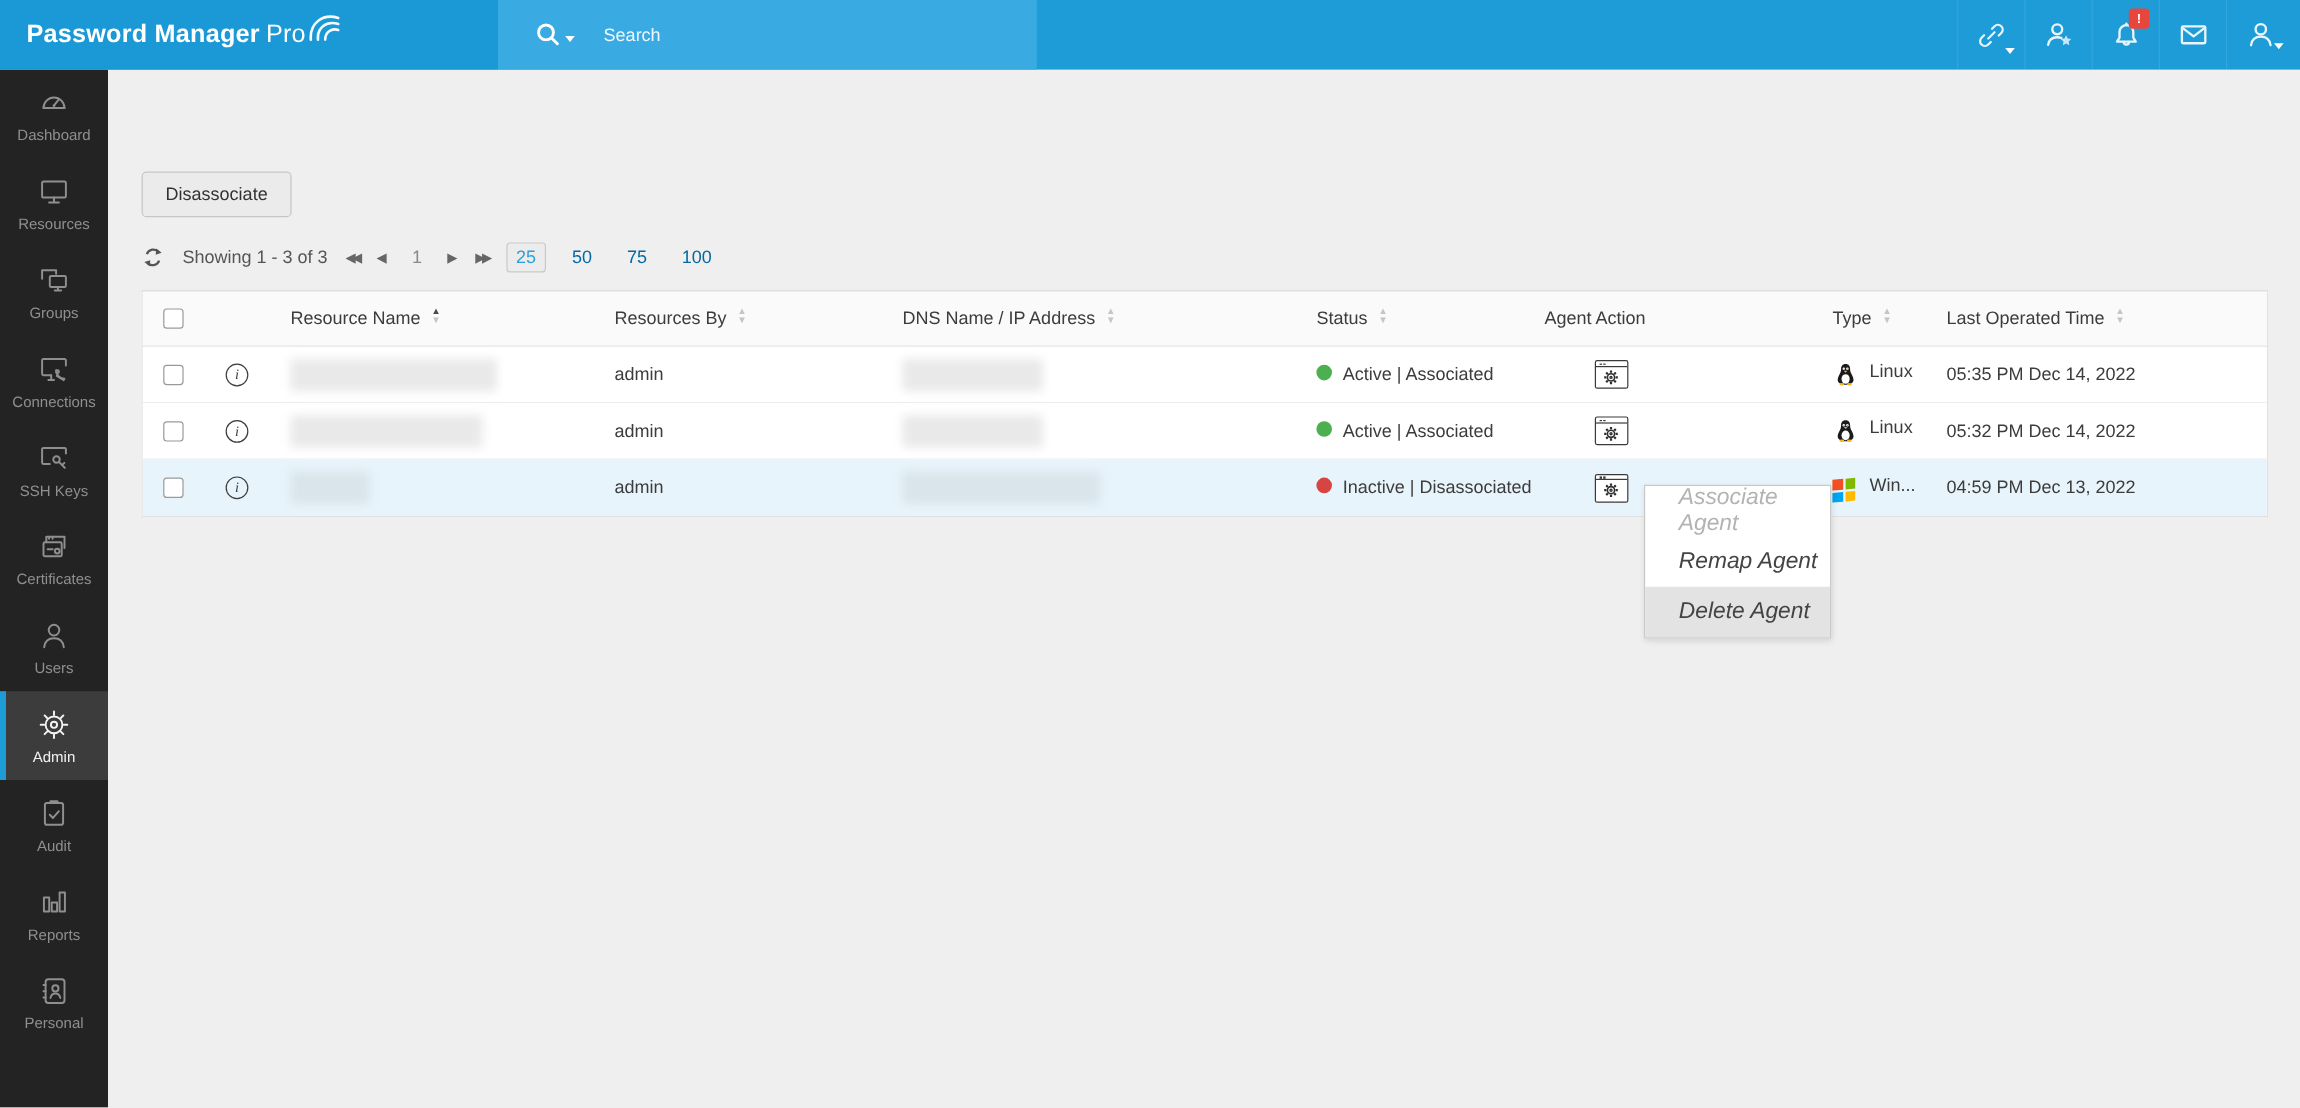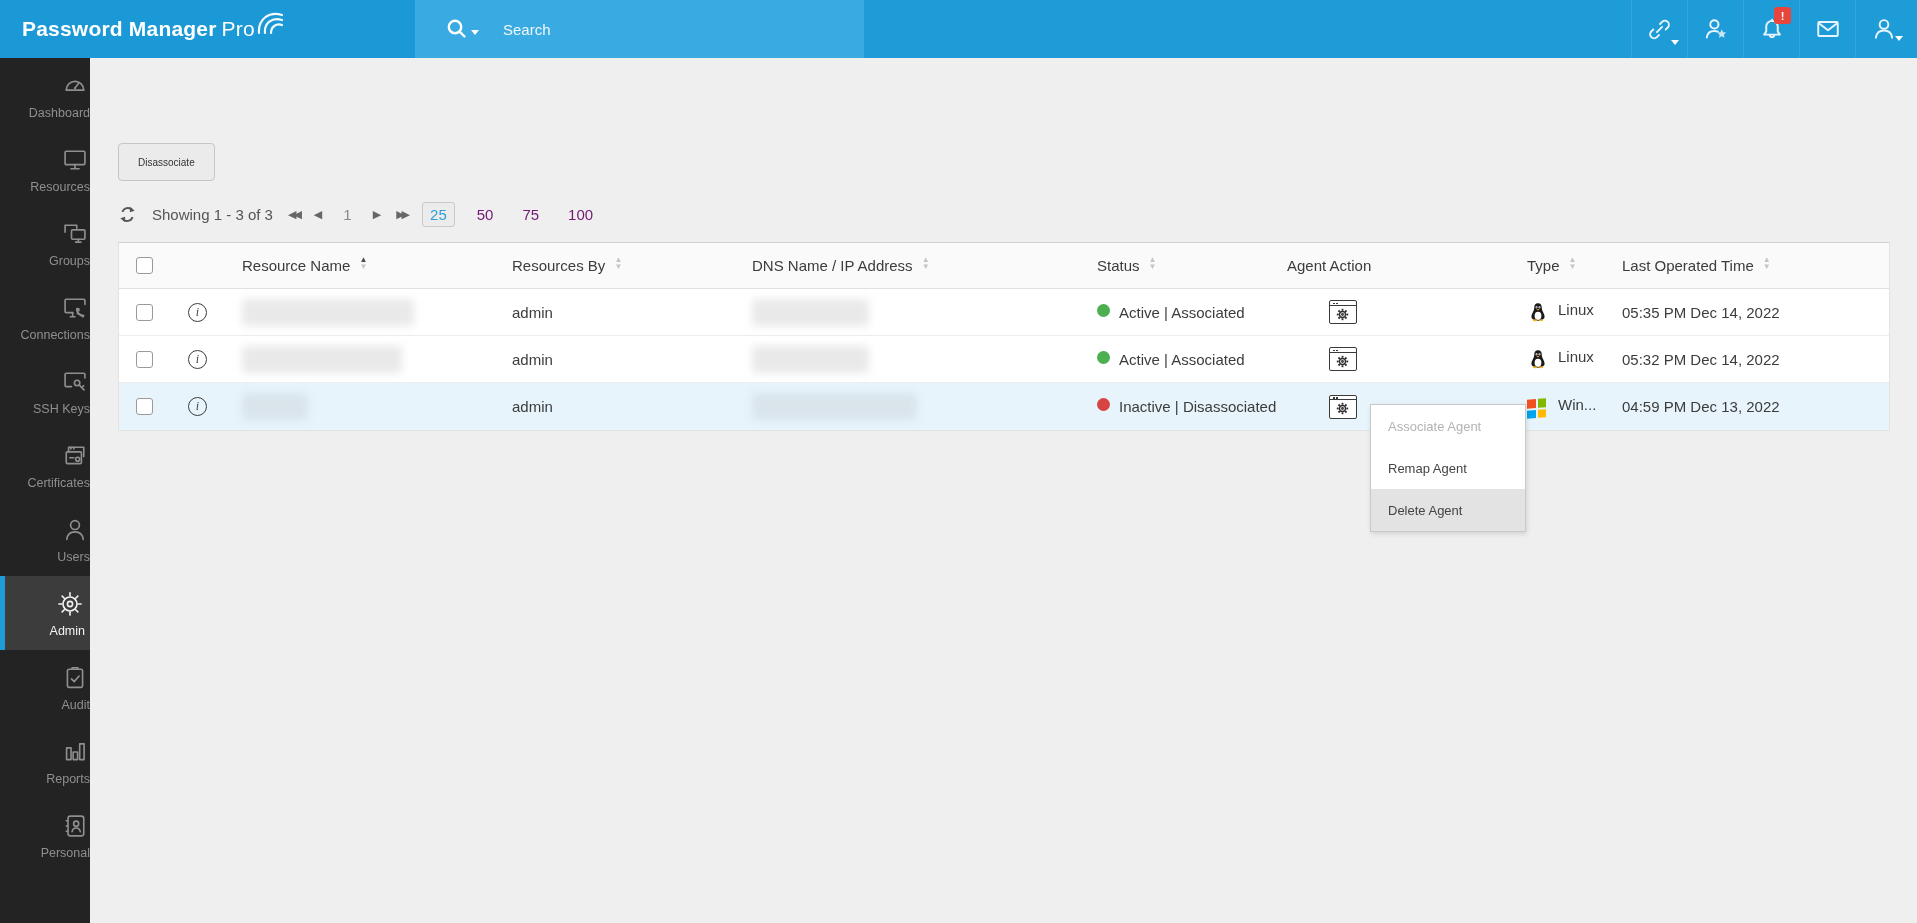--- a/index.html
+++ b/index.html
@@ -22,52 +22,52 @@
   .top-fill { flex:1; }
   .top-icons { display:flex; align-items:stretch; margin-right:6px; }
   .top-icon { width:56px; display:flex; align-items:center; justify-content:center; position:relative; border-left:1px solid rgba(255,255,255,.10); cursor:pointer; }
   .top-icon svg { stroke:#e9f5fd; fill:none; stroke-width:1.8; stroke-linecap:round; stroke-linejoin:round; }
   .caret { width:0; height:0; border-left:4px solid transparent; border-right:4px solid transparent; border-top:5px solid #fff; }
   .icon-caret { position:absolute; right:8px; bottom:17px; }
   .bell-badge { position:absolute; top:7px; right:8px; min-width:17px; height:17px; border-radius:3px; color:#fff; font-size:11px; font-weight:bold; display:flex; align-items:center; justify-content:center; }
 
   
   .sidebar { position:absolute; left:0; top:58px; width:90px; bottom:0; background:#232323; z-index:20; }
-  .side-item { height:74px; display:flex; flex-direction:column; align-items:flex-end; justify-content:center; gap:5px; color:#8f8f8f; cursor:pointer; }
+  .side-item { height:74px; display:flex; flex-direction:column; align-items:center; justify-content:center; gap:5px; color:#8f8f8f; cursor:pointer; }
   .side-item .sicon { width:30px; height:30px; display:flex; align-items:center; justify-content:center; }
   .sicon svg { width:28px; height:28px; }
   .sicon path,.sicon rect,.sicon circle,.sicon line { stroke:currentColor; fill:none; stroke-width:1.4; stroke-linecap:round; stroke-linejoin:round; }
   .sicon .fillme { fill:currentColor; stroke:none; }
   .side-label { font-size:12.5px; }
   .side-item.active { background:#3c3c3c; border-left:5px solid #1e9cd8; padding-right:5px; color:#f2f2f2; }
 
   
   .page-header { position:absolute; left:90px; top:58px; width:1827px; height:61px; background:#fdfdfd; border-bottom:1px solid #e3e3e3; display:flex; align-items:center; z-index:10; }
   .page-title { font-size:19px; color:#3a3a3a; margin-left:17px; }
   .bulb-btn { position:absolute; right:23px; top:14px; cursor:pointer; }
   .bulb-btn svg { stroke:#262626; fill:none; stroke-width:1.6; stroke-linecap:round; }
 
   
   .content { position:absolute; left:90px; top:119px; width:1827px; bottom:0; background:#efefef; }
-  .btn-disassociate { position:absolute; left:28px; top:24px; height:38px; padding:0 19px; background:#ebebeb; border:1px solid #c6c6c6; border-radius:4px; font-size:10px; color:#333; font-family:inherit; cursor:pointer; }
+  .btn-disassociate { position:absolute; left:28px; top:24px; height:38px; padding:0 19px; background:#ebebeb; border:1px solid #c6c6c6; border-radius:4px; font-size:15px; color:#333; font-family:inherit; cursor:pointer; }
   .controls-row { position:absolute; left:28px; right:27px; top:77px; height:36px; display:flex; align-items:center; justify-content:space-between; }
   .controls-left { display:flex; align-items:center; gap:12px; }
   .filter-select { width:224px; height:36px; background:#fff; border:1px solid #c6c6c6; border-radius:4px; display:flex; align-items:center; justify-content:space-between; padding:0 12px 0 13px; font-size:15px; color:#333; cursor:pointer; }
   .filter-select svg { stroke:#444; fill:none; stroke-width:1.7; stroke-linecap:round; }
   .icon-btn { width:46px; height:36px; background:#fff; border:1px solid #c6c6c6; border-radius:4px; display:flex; align-items:center; justify-content:center; cursor:pointer; }
   .icon-btn svg { stroke:#2b2b2b; fill:none; stroke-width:2; stroke-linecap:round; }
   .icon-btn .solid { fill:#2b2b2b; stroke:none; }
 
   .pagination { display:flex; align-items:center; gap:15px; font-size:15px; color:#555; }
   .pg-refresh { cursor:pointer; display:flex; }
   .pg-refresh svg path { stroke:#555; fill:none; stroke-width:2; }
   .pg-refresh svg polygon { fill:#555; }
   .pg-arrow { color:#666; font-size:11px; cursor:pointer; letter-spacing:-3px; user-select:none; }
   .pg-num { color:#838a90; padding:0 6px; cursor:pointer; }
-  .pg-size { color:#701a75; cursor:pointer; padding:3px 7px; }
+  .pg-size { color:#0369a1; cursor:pointer; padding:3px 7px; }
   .pg-size.selected { color:#2e9fd9; background:#ececec; border:1px solid #c9c9c9; border-radius:3px; }
 
   
   .table { position:absolute; left:28px; right:27px; top:123px; background:#fff; border:1px solid #e2e2e2; border-top:1px solid #cfcfcf; }
   .trow { display:grid; grid-template-columns:50px 57px 270px 240px 345px 190px 240px 95px auto; align-items:center; height:47px; border-bottom:1px solid #ededed; background:#fff; }
   .trow.thead { height:46px; background:#fafafa; border-bottom:1px solid #e0e0e0; color:#3f3f3f; }
   .trow.highlight { background:#e8f4fb; }
   .trow:last-child { border-bottom:none; }
   .cell { font-size:15px; color:#3c3c3c; padding-left:16px; display:flex; align-items:flex-start; white-space:nowrap; }
   .cell.center { justify-content:center; padding-left:0; }
@@ -83,21 +83,21 @@
   .gear-btn .gb-top { position:absolute; left:0; top:0; right:0; height:4.5px; border-bottom:1.5px solid #3a3a3a; }
   .gear-btn .gb-dot { position:absolute; top:1.5px; width:2px; height:1.5px; background:#3a3a3a; }
   .gear-btn svg { position:absolute; left:6px; top:6.5px; }
   .gear-btn svg circle,.gear-btn svg line { stroke:#2e2e2e; fill:none; }
   .os-ico { width:22px; height:22px; margin-right:9px; flex:none; position:relative; }
   .winlogo { width:19px; height:19px; display:grid; grid-template-columns:1fr 1fr; grid-template-rows:1fr 1fr; gap:2px; transform:skewY(-5deg); margin-top:3px; }
   .winlogo div { width:100%; height:100%; }
 
   
   .context-menu { position:absolute; left:1280px; top:285px; width:156px; background:#fff; border:1px solid #c9c9c9; box-shadow:1px 2px 5px rgba(0,0,0,.12); z-index:40; }
-  .cm-item { height:42px; display:flex; align-items:center; padding-left:17px; font-size:13px; color:#444; cursor:pointer; }
+  .cm-item { height:42px; display:flex; align-items:center; padding-left:28px; font-size:19px; color:#444; cursor:pointer;font-style:italic; }
   .cm-item.disabled { color:#b3b3b3; }
   .cm-item.highlighted { background:#e3e3e3; }
 </style>
 </head>
 <body>
 
 <div class="screen">
 
   <div class="topbar">
     <div class="logo-area">

